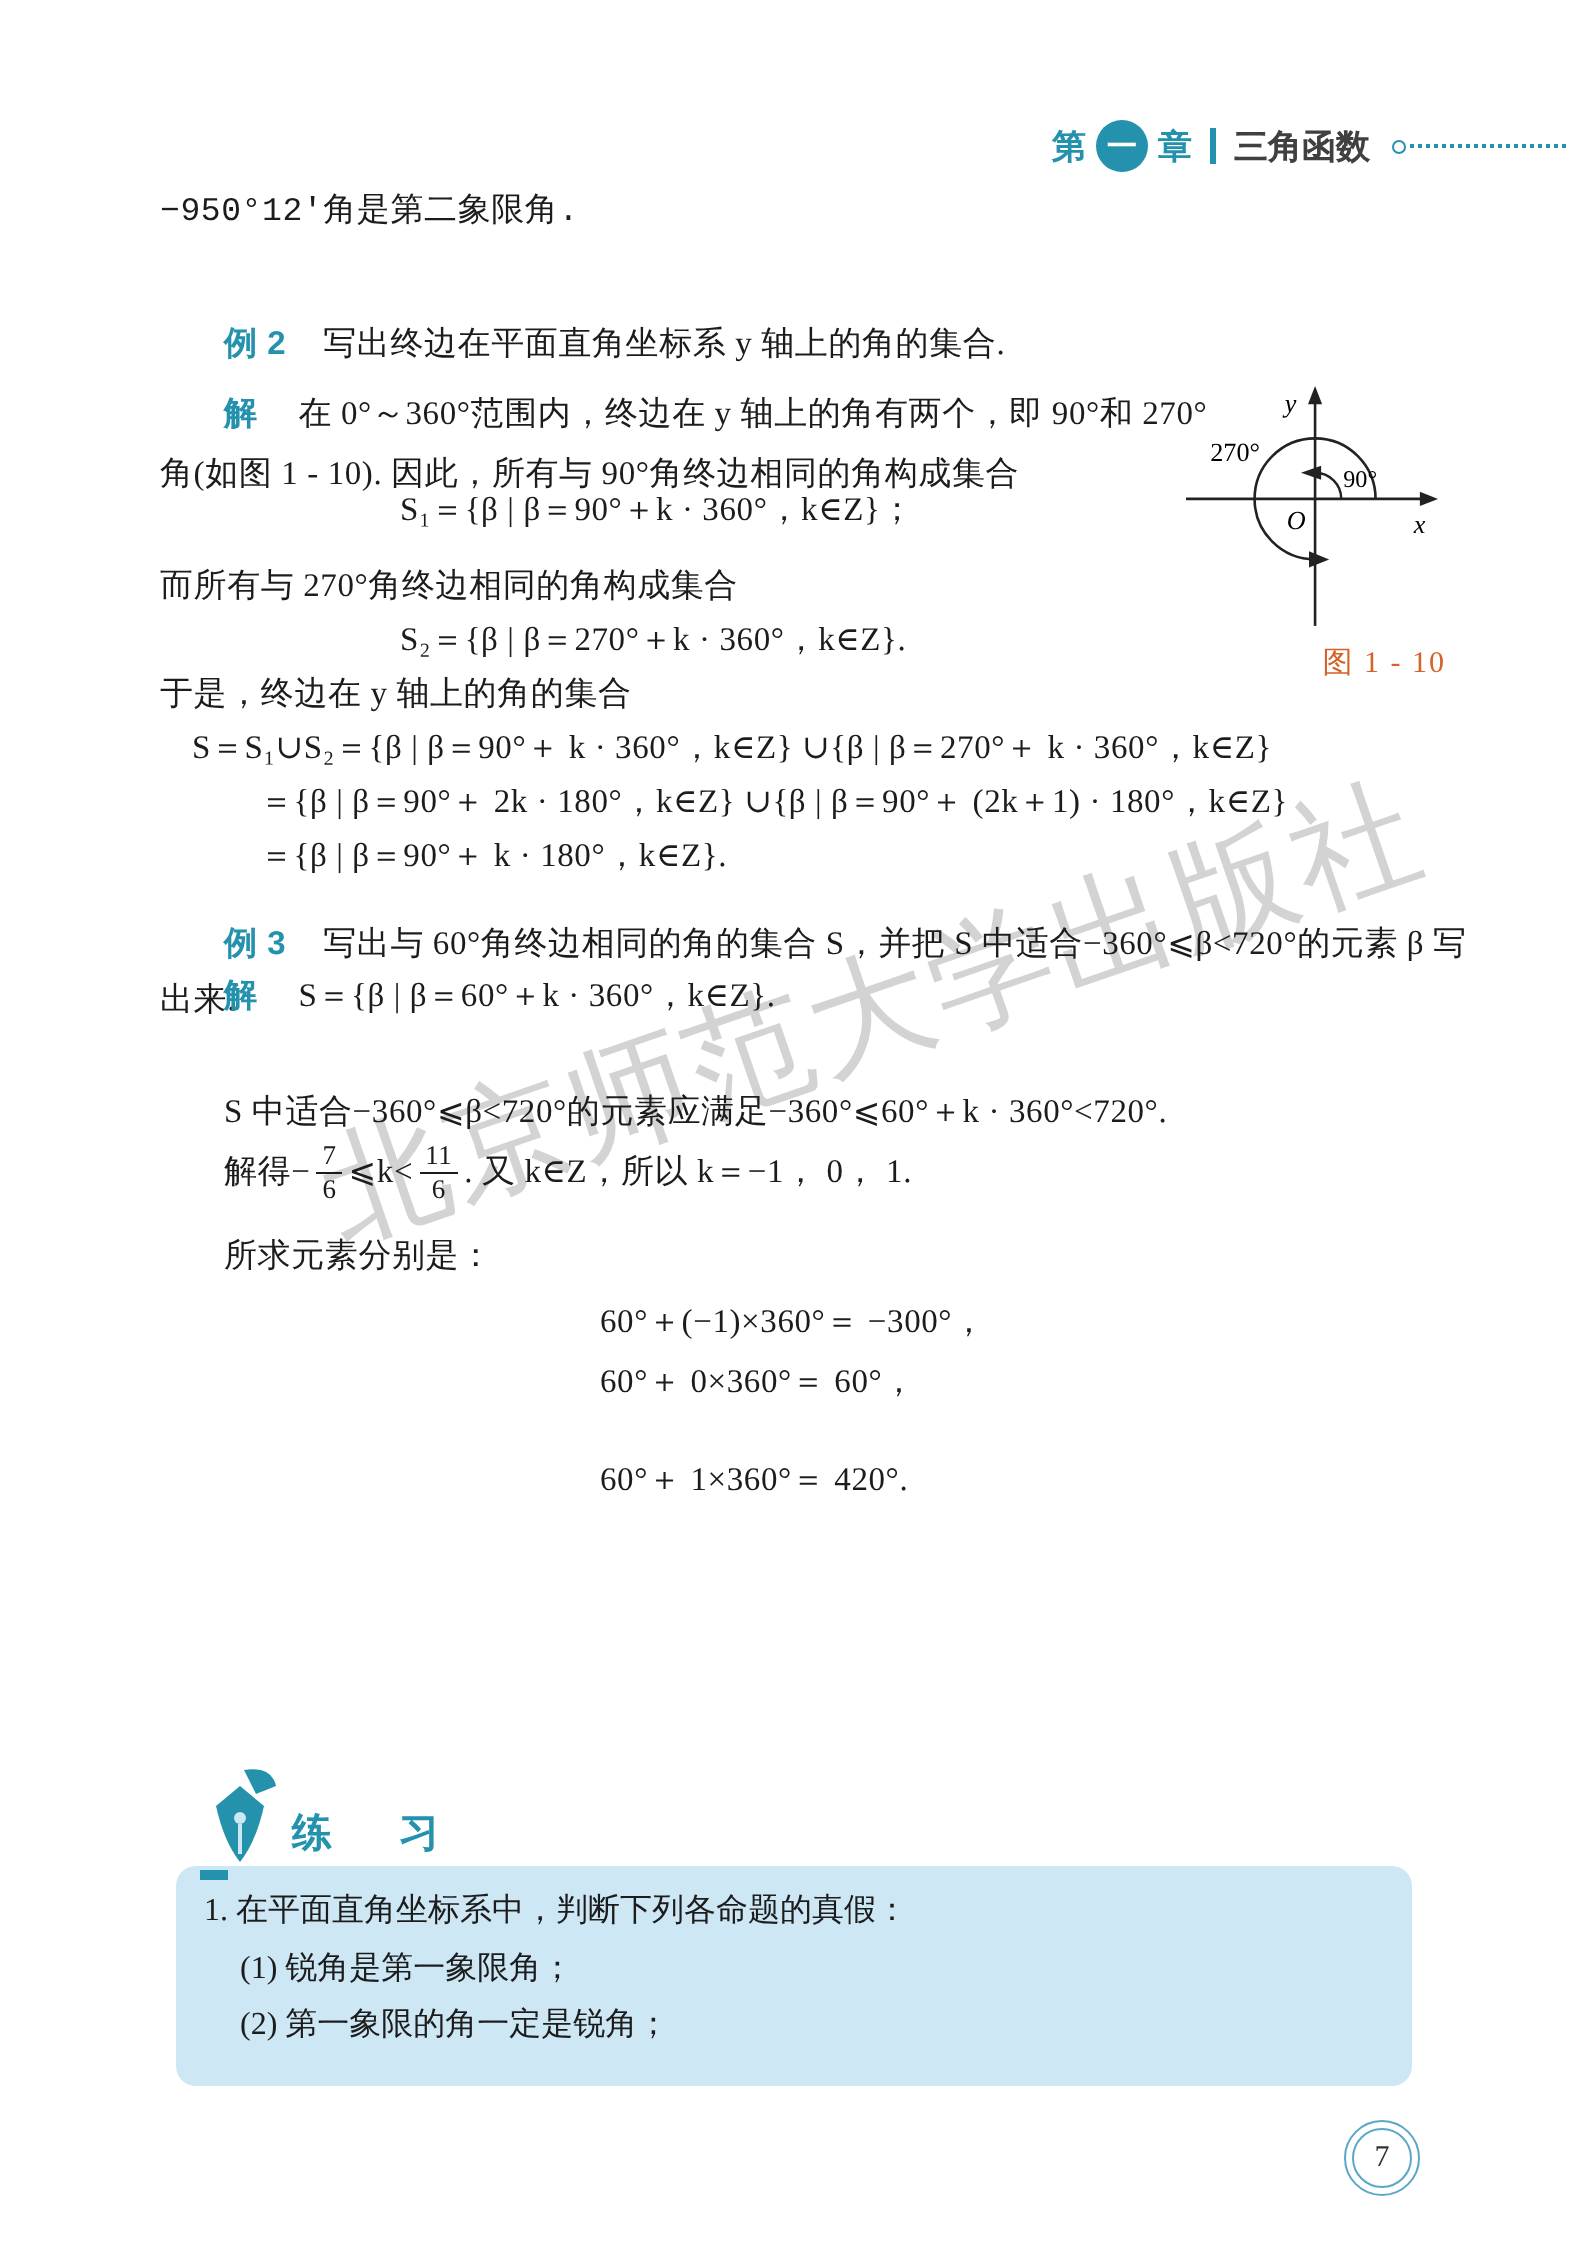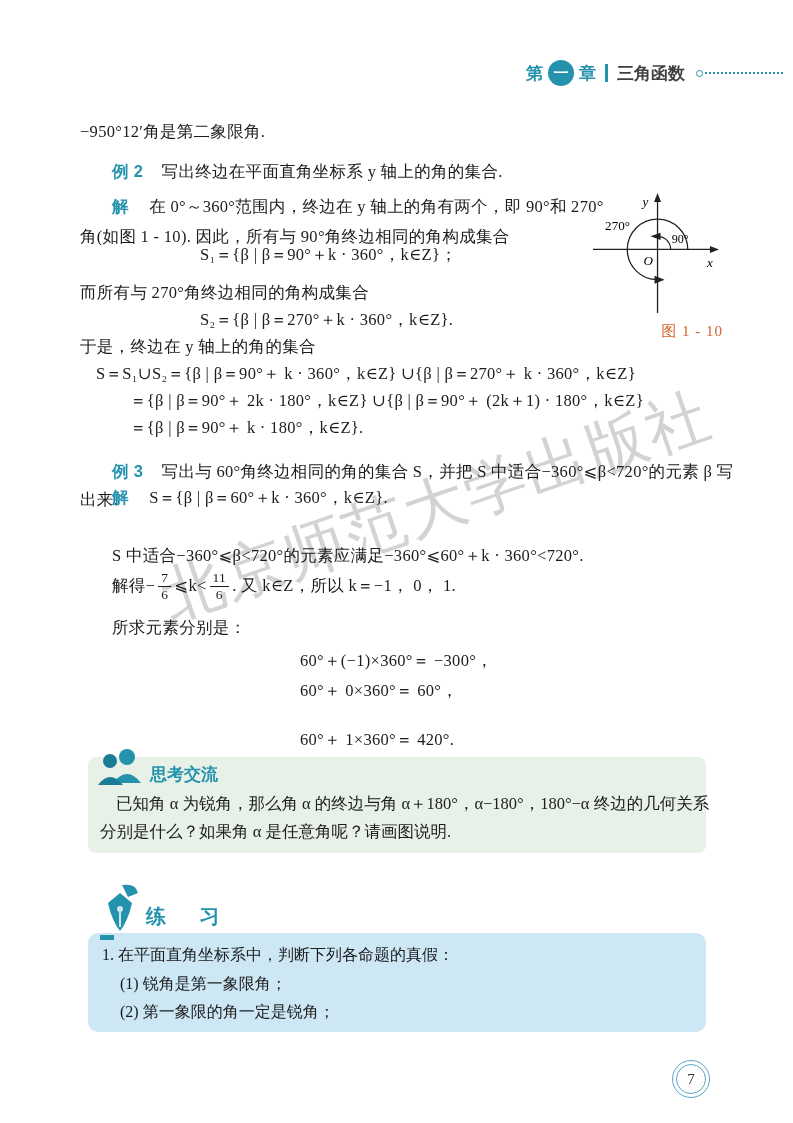--- a/index.html
+++ b/index.html
@@ -40,21 +40,21 @@
   .fig-caption { margin-top:4px; text-align:right; color:#d4622a; font-size:15px; letter-spacing:1px; }
 
   
   .think-box { position:absolute; left:88px; top:757px; width:618px; height:96px;
                background:#e7f1e8; border-radius:8px; }
   .think-icon { position:absolute; left:8px; top:-10px; }
   .think-title { position:absolute; left:62px; top:6px; font-size:17px; }
   .think-line1 { position:absolute; left:28px; top:36px; font-size:16.5px; white-space:nowrap; }
   .think-line2 { position:absolute; left:12px; top:64px; font-size:16.5px; white-space:nowrap; }
 
-  .exercise-box { position:absolute; left:88px; top:933px; width:618px; height:99px;
+  .exercise-box { position:absolute; left:88px; top:933px; width:618px; height:110px;
                   background:#cde7f5; border-radius:10px;text-decoration:underline; }
   .ex-icon { position:absolute; left:10px; top:-50px; }
   .ex-title { position:absolute; left:58px; top:-30px; font-size:20px; letter-spacing:14px; }
   .ex-item1 { position:absolute; left:14px; top:12px; font-size:16px; white-space:nowrap; }
   .ex-item2 { position:absolute; left:32px; top:41px; font-size:16px; white-space:nowrap; }
   .ex-item3 { position:absolute; left:32px; top:69px; font-size:16px; white-space:nowrap; }
 
   
   .page-num { position:absolute; left:672px; top:1060px; width:38px; height:38px; border-radius:50%;
               border:1.5px solid #5aa7c7; display:flex; align-items:center; justify-content:center; }
@@ -73,21 +73,21 @@
     <span class="chap-circle">一</span>
     <span class="teal">章</span>
     <span class="chap-sep"></span>
     <span class="chap-title">三角函数</span>
     <span class="leader">
       <span class="dot-circle"></span>
       <span class="dots"></span>
     </span>
   </div>
 
-  <div class="line" style="left:80px; top:121px;">−950°12′角是第二象限角.</div>
+  <div class="line" style="left:80px; top:94px;font-family:Liberation Mono, monospace;">−950°12′角是第二象限角.</div>
 
   <div class="line" style="left:112px; top:161px;">
     <span class="teal sans">例 2</span>
     <span style="margin-left:14px;">写出终边在平面直角坐标系 y 轴上的角的集合.</span>
   </div>
 
   <div class="line" style="left:112px; top:196px;">
     <span class="teal sans">解</span>
     <span style="margin-left:16px;">在 0°～360°范围内，终边在 y 轴上的角有两个，即 90°和 270°</span>
   </div>
@@ -147,33 +147,20 @@
       <span class="den">6</span>
     </span>
     <span>. 又 k∈Z，所以 k＝−1， 0， 1.</span>
   </div>
 
   <div class="line" style="left:112px; top:617px;font-family:Liberation Mono, monospace;">所求元素分别是：</div>
   <div class="line" style="left:300px; top:650px;">60°＋(−1)×360°＝ −300°，</div>
   <div class="line" style="left:300px; top:680px;">60°＋ 0×360°＝ 60°，</div>
   <div class="line" style="left:300px; top:729px;">60°＋ 1×360°＝ 420°.</div>
 
-  <div class="think-box">
-    <span class="think-icon">
-      <svg width="52" height="40" viewBox="0 0 52 40">
-        <circle cx="31" cy="10" r="8" fill="#2492ac"></circle>
-        <path d="M17 36 Q31 18 45 36 Z" fill="#2492ac"></path>
-        <circle cx="14" cy="14" r="7" fill="#1b7d95"></circle>
-        <path d="M2 38 Q14 22 27 38 Z" fill="#1b7d95"></path>
-      </svg>
-    </span>
-    <span class="think-title teal sans">思考交流</span>
-    <span class="think-line1">已知角 α 为锐角，那么角 α 的终边与角 α＋180°，α−180°，180°−α 终边的几何关系</span>
-    <span class="think-line2">分别是什么？如果角 α 是任意角呢？请画图说明.</span>
-  </div>
 
   <div class="exercise-box">
     <span class="ex-icon">
       <svg width="46" height="62" viewBox="0 0 46 62">
         <rect x="2" y="52" width="14" height="5" fill="#2492ac"></rect>
         <path d="M22 10 L34 20 Q30 38 22 48 Q14 38 10 20 Z" fill="#2492ac"></path>
         <circle cx="22" cy="26" r="3" fill="#cde7f5"></circle>
         <line x1="22" y1="29" x2="22" y2="44" stroke="#cde7f5" stroke-width="2"></line>
         <path d="M24 2 Q38 0 40 10 L30 14 Q26 6 24 2 Z" fill="#2492ac"></path>
       </svg>

